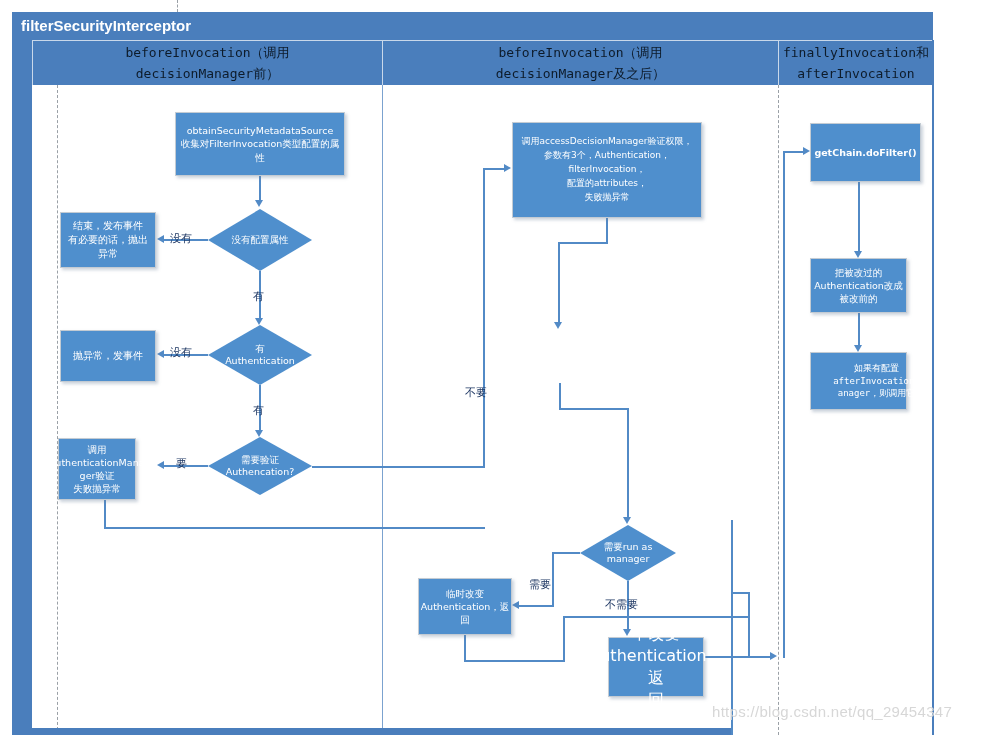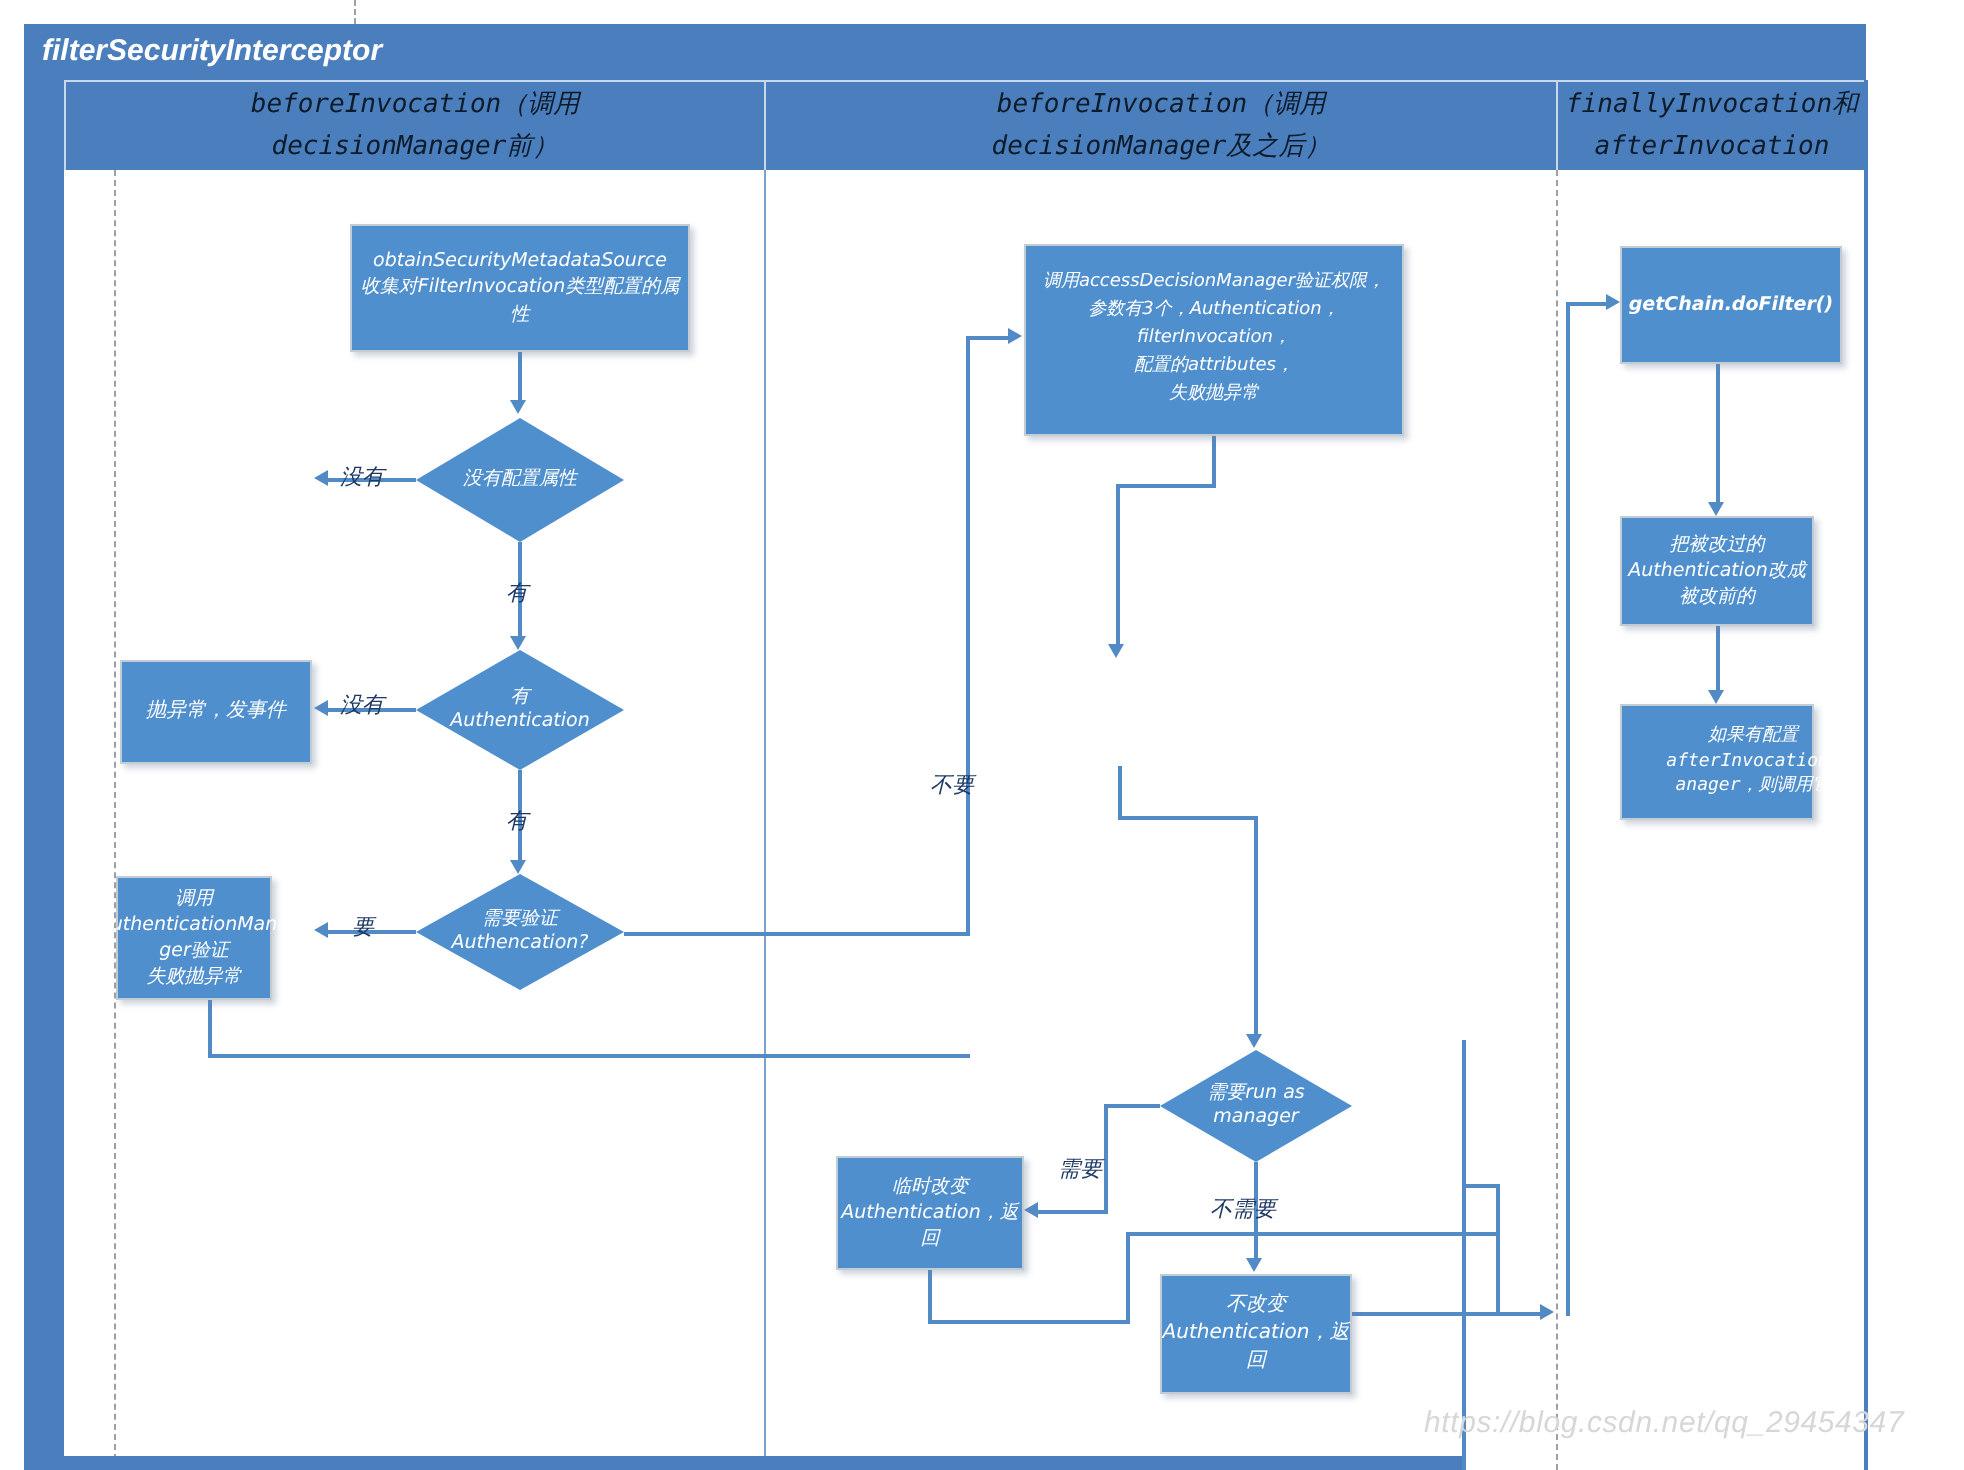--- a/index.html
+++ b/index.html
@@ -2,21 +2,21 @@
 <html style="--pool-blue: #4a7ebc; --node-blue: #4f8fcd; --connector: #528ac6; --label-navy: #1f3864;"><head>
 <meta charset="utf-8">
 <style>
   :root{
     --pool-blue:#4a7ebc; --node-blue:#4f8fcd; --connector:#528ac6;
     --label-navy:#1f3864; --dash-gray:#9aa0a6;
   }
   *{margin:0;padding:0;box-sizing:border-box;}
   body{width:982px;height:735px;background:#fff;overflow:hidden;
        font-family:"DejaVu Sans",sans-serif;}
-  #stage{position:relative;width:982px;height:735px;background:#fff;font-style:italic;}
+  #stage{position:relative;width:982px;height:735px;background:#fff;}
   .abs{position:absolute;}
   
   .titlebar{left:12px;top:12px;width:921px;height:28px;background:var(--pool-blue);
     color:#fff;font-family:"Liberation Sans",sans-serif;font-weight:bold;font-size:15px;
     line-height:28px;padding-left:9px;}
   .leftband{left:12px;top:40px;width:20px;height:695px;background:var(--pool-blue);}
   .lanehead{top:40px;height:45px;background:var(--pool-blue);color:#0d1b2a;
     font-family:"DejaVu Sans Mono",monospace;font-size:13px;line-height:21px;
     display:flex;align-items:center;justify-content:center;text-align:center;
     white-space:pre-line;border-top:1px solid #c9d8ea;border-left:1px solid #c9d8ea;}
@@ -112,41 +112,44 @@
   <div class="abs ar ar-down" style="left:623px;top:629px"></div>
   <div class="abs ar ar-right" style="left:770px;top:652px"></div>
   <div class="abs ar ar-right" style="left:803px;top:147px"></div>
   <div class="abs ar ar-down" style="left:854px;top:251px"></div>
   <div class="abs ar ar-down" style="left:854px;top:345px"></div>
 
   <div class="abs node" style="left:175px;top:112px;width:170px;height:64px">obtainSecurityMetadataSource
 收集对FilterInvocation类型配置的属
 性</div>
   <div class="abs diamond" style="left:208px;top:209px;width:104px;height:62px">没有配置属性</div>
+  <div class="abs node" style="left:60px;top:212px;width:96px;height:56px;font-size:10px">结束，发布事件
+有必要的话，抛出
+异常</div>
   <div class="abs diamond" style="left:208px;top:325px;width:104px;height:60px">有
 Authentication</div>
   <div class="abs node" style="left:60px;top:330px;width:96px;height:52px;font-size:10px">抛异常，发事件</div>
   <div class="abs diamond" style="left:208px;top:437px;width:104px;height:58px">需要验证
 Authencation?</div>
   <div class="abs node" style="left:58px;top:438px;width:78px;height:62px">调用
 authenticationMana
 ger验证
 失败抛异常</div>
 
   <div class="abs node" style="left:512px;top:122px;width:190px;height:96px;font-size:9px;line-height:1.55">调用accessDecisionManager验证权限，
 参数有3个，Authentication，
 filterInvocation，
 配置的attributes，
 失败抛异常</div>
   <div class="abs diamond" style="left:580px;top:525px;width:96px;height:56px">需要run as
 manager</div>
   <div class="abs node" style="left:418px;top:578px;width:94px;height:57px">临时改变
 Authentication，返
 回</div>
-  <div class="abs node" style="left:580px;top:637px;width:96px;height:60px;font-size:10px">不改变
+  <div class="abs node" style="left:608px;top:637px;width:96px;height:60px;font-size:16px">不改变
 Authentication，返
 回</div>
 
   <div class="abs node bold" style="left:810px;top:123px;width:111px;height:59px">getChain.doFilter()</div>
   <div class="abs node" style="left:810px;top:258px;width:97px;height:55px">把被改过的
 Authentication改成
 被改前的</div>
   <div class="abs node mono" style="left:810px;top:352px;width:97px;height:58px;font-size:9px">如果有配置
 afterInvocationM
 anager，则调用它</div>

